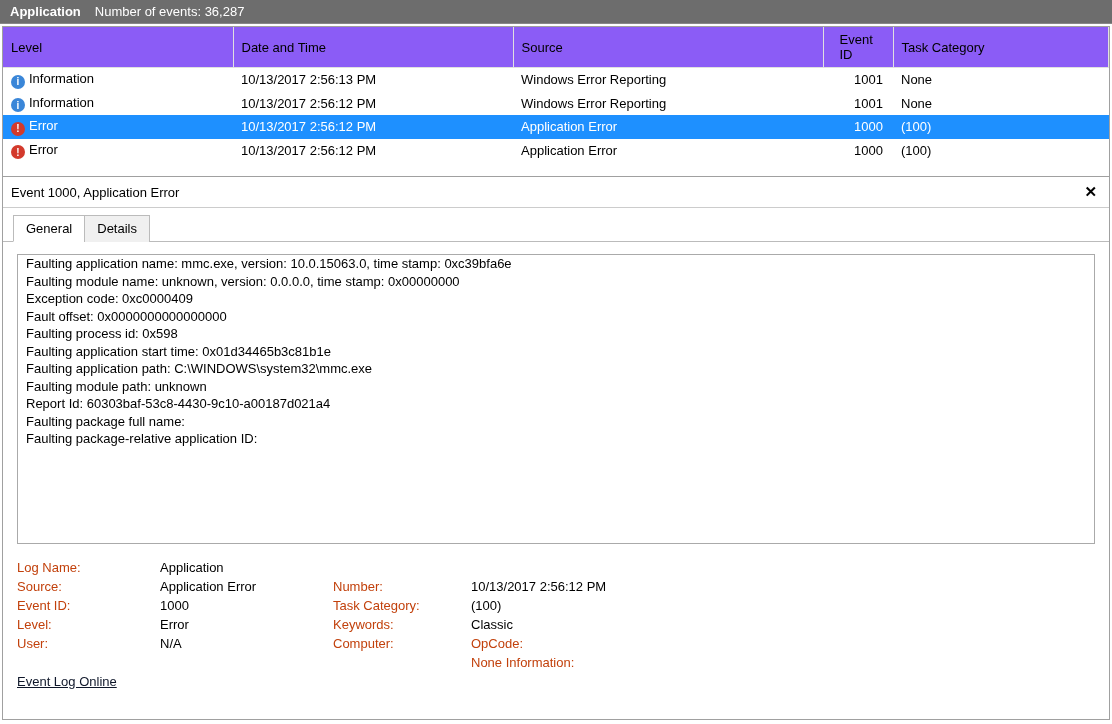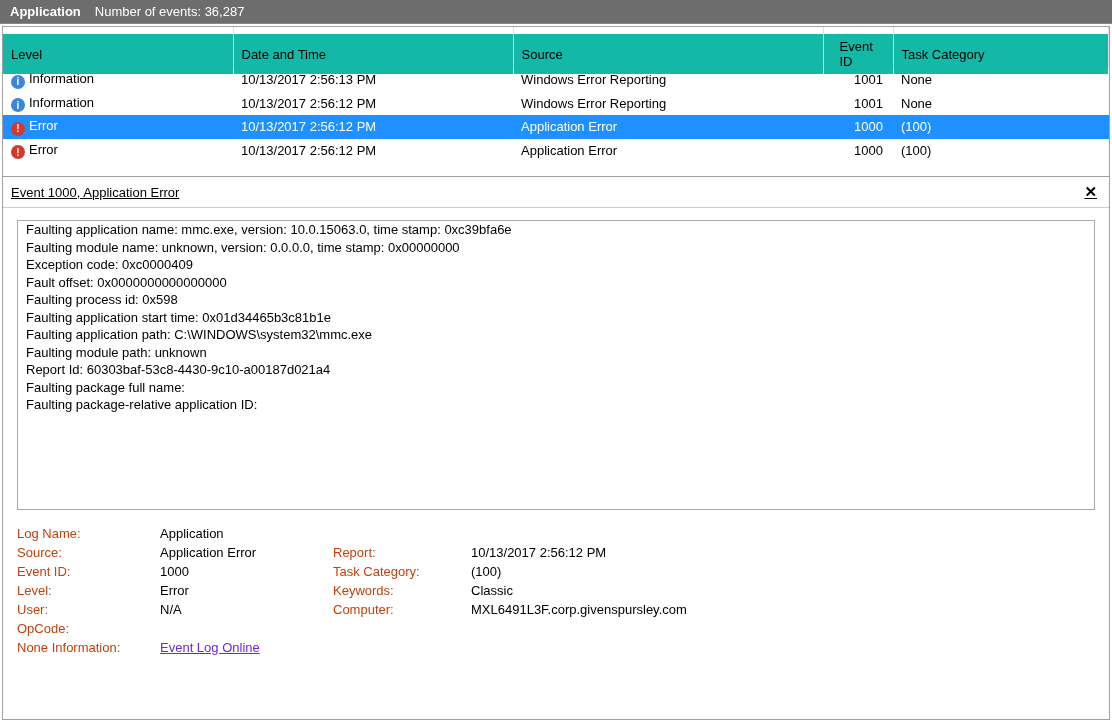--- a/index.html
+++ b/index.html
@@ -42,25 +42,25 @@
     }
     table.events {
       width: 100%;
       border-collapse: collapse;
       font-size: 13px;
     }
     table.events th {
       text-align: left;
       font-weight: normal;
       padding: 5px 8px;
-      background: #14b8a6;
+      background: #8b5cf6;
       border-bottom: 1px solid #e0e0e0;
       border-right: 1px solid #e0e0e0;
       position: sticky;
-      top: 7px;
+      top: 0;
     }
     table.events th.eventid { text-align: left; padding-right: 10px; padding-left: 16px;}
     table.events td {
       padding: 3px 8px;
       white-space: nowrap;
     }
     table.events td.eventid { text-align: right; padding-right: 10px;}
     table.events tr.selected { background: #1e90ff; color: #fff; }
     .lvl-icon {
       display: inline-flex;
@@ -83,21 +83,20 @@
       flex-direction: column;
       overflow: hidden;
     }
     .detail-header {
       display: flex;
       justify-content: space-between;
       align-items: center;
       padding: 6px 8px;
       border-bottom: 1px solid #ccc;
       font-size: 13px;
-      text-decoration: underline;
     }
     .detail-header .close {
       font-weight: bold;
       cursor: pointer;
       font-size: 15px;
       padding: 0 4px;
     }
     .tabs {
       display: flex;
       padding: 6px 10px 0 10px;
@@ -137,21 +136,21 @@
     }
     .props {
       display: grid;
       grid-template-columns: 135px 165px 130px auto;
       row-gap: 4px;
       column-gap: 8px;
       font-size: 13px;
       margin-top: 16px;
     }
     .props .label { color: #c2410c; }
-    .props a { color: #6d28d9; text-decoration: underline; }
+    .props a { color: #0f172a; text-decoration: underline; }
     .col-level { width: 230px; }
     .col-date { width: 280px; }
     .col-source { width: 310px; }
     .col-eventid { width: 70px; text-align: right; }
     .col-task { width: auto; }
   </style>
 </head>
 <body>
 
 <div class="titlebar">
@@ -216,20 +215,24 @@
       </table>
     </div>
   </div>
 
   <div class="detail-pane">
     <div class="detail-header">
       <span>Event 1000, Application Error</span>
       <span class="close">✕</span>
     </div>
 
+    <div class="tabs">
+      <div class="tab active">General</div>
+      <div class="tab">Details</div>
+    </div>
 
     <div class="tab-content">
       <div class="msg-box">Faulting application name: mmc.exe, version: 10.0.15063.0, time stamp: 0xc39bfa6e
 Faulting module name: unknown, version: 0.0.0.0, time stamp: 0x00000000
 Exception code: 0xc0000409
 Fault offset: 0x0000000000000000
 Faulting process id: 0x598
 Faulting application start time: 0x01d34465b3c81b1e
 Faulting application path: C:\WINDOWS\system32\mmc.exe
 Faulting module path: unknown
@@ -238,37 +241,36 @@
 Faulting package-relative application ID:</div>
 
       <div class="props">
         <div class="label">Log Name:</div>
         <div>Application</div>
         <div></div>
           <div></div>
 
         <div class="label">Source:</div>
         <div>Application Error</div>
-        <div class="label">Report:</div>
+        <div class="label">Number:</div>
         <div>10/13/2017 2:56:12 PM</div>
 
         <div class="label">Event ID:</div>
         <div>1000</div>
         <div class="label">Task Category:</div>
         <div>(100)</div>
 
         <div class="label">Level:</div>
         <div>Error</div>
         <div class="label">Keywords:</div>
         <div>Classic</div>
 
         <div class="label">User:</div>
         <div>N/A</div>
         <div class="label">Computer:</div>
-        <div>MXL6491L3F.corp.givenspursley.com</div>
 
         <div class="label">OpCode:</div>
         <div></div>
         <div></div>
           <div></div>
 
         <div class="label">None Information:</div>
         <div style="grid-column: span 3;"><a href="#">Event Log Online </a></div>
       </div>
     </div>

